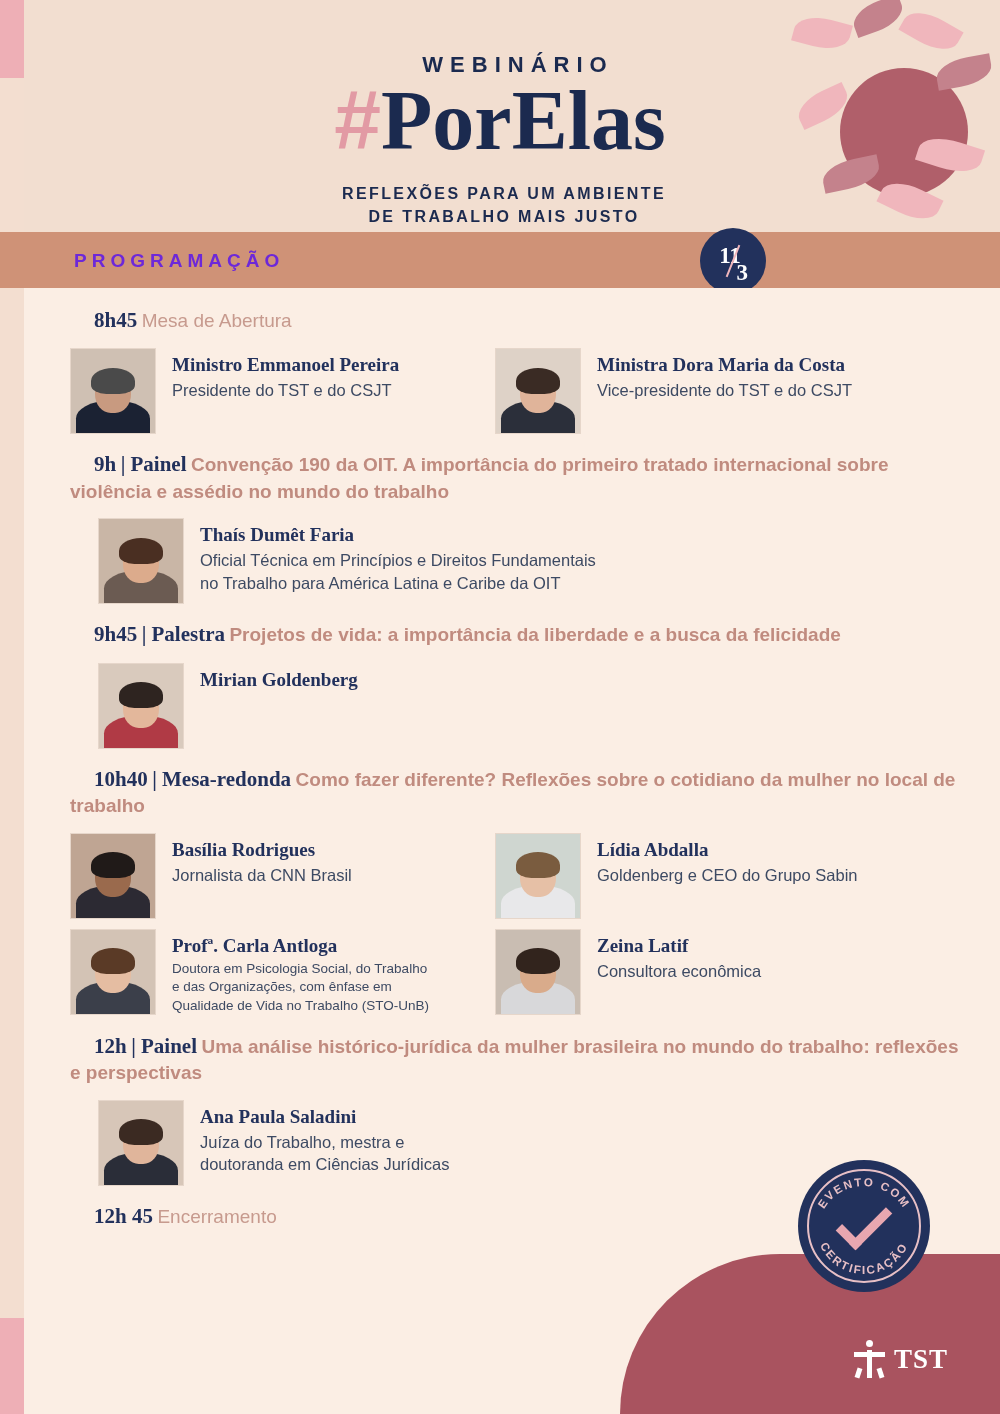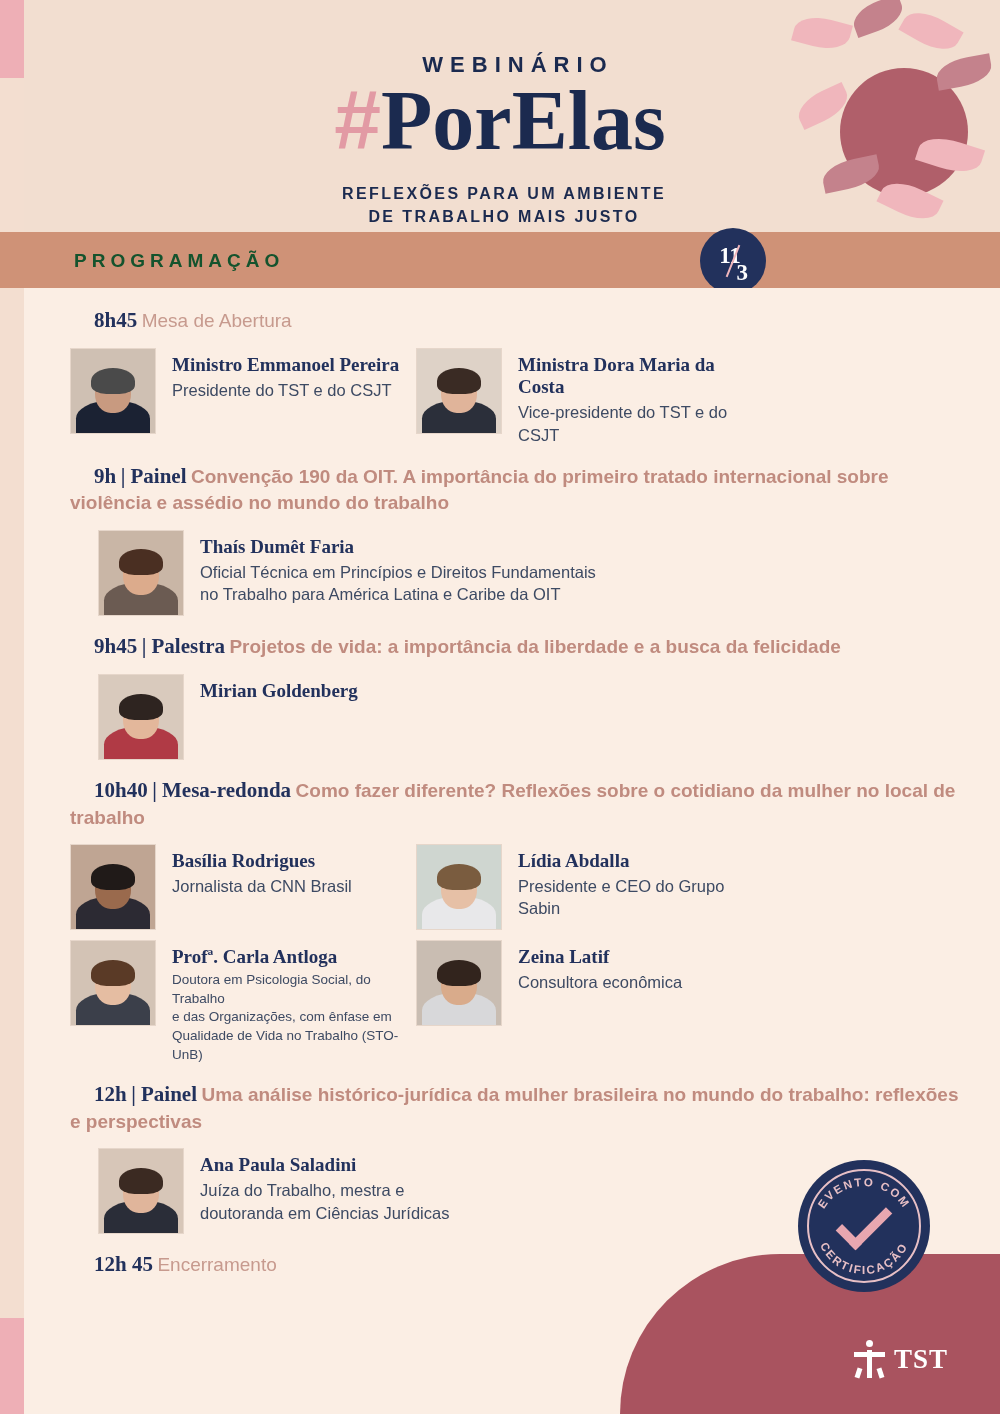--- a/index.html
+++ b/index.html
@@ -68,21 +68,21 @@
   .maintitle .hash { color: #e29aa4; font-family: "Liberation Sans", sans-serif; font-weight: bold; }
   .subtitle {
     position: absolute; left: 0; right: 0; top: 182px; text-align: center;
     font-size: 16px; font-weight: bold; letter-spacing: 2.4px; color: #1b2a4f;
     line-height: 1.45;
     padding-left: 8px;
   }
   
   .prog-label {
     position: absolute; left: 74px; top: 250px;
-    font-size: 19px; font-weight: bold; letter-spacing: 5px; color: #14532d;
+    font-size: 19px; font-weight: bold; letter-spacing: 5px; color: #6d28d9;
   }
   .date-badge {
     position: absolute; left: 700px; top: 228px; width: 66px; height: 66px;
     border-radius: 50%; background: #22315c; color: #fff;
     display: flex; align-items: center; justify-content: center;
   }
   .date-badge .d {
     font-family: "Liberation Serif", serif; font-weight: bold;
     font-size: 23px; line-height: 1; position: relative; top: -6px; left: -3px;
   }
@@ -104,21 +104,21 @@
   }
   .kind {
     font-family: "Liberation Serif", serif;
     font-weight: bold; font-size: 21px; color: #22315c;
   }
   .topic {
     font-size: 19px; color: #c08b7f; font-weight: bold;
   }
   .topic.light { color: #c79a8e; font-weight: normal; }
   .people { display: flex; flex-wrap: wrap; }
-  .person { display: flex; align-items: flex-start; width: 346px; margin-bottom: 10px; }
+  .person { display: flex; align-items: flex-start; width: 425px; margin-bottom: 10px; }
   .person.full { width: 860px; padding-left: 28px; }
   .photo {
     width: 86px; height: 86px; flex: none; margin-right: 16px;
     background: #d8c7bb; border: 1px solid #e6d6ca; overflow: hidden;
     position: relative;
   }
   .photo .bg { position: absolute; inset: 0; }
   .photo .head {
     position: absolute; left: 50%; top: 26%; width: 36px; height: 42px;
     margin-left: -18px; border-radius: 48% 48% 44% 44%;
@@ -280,21 +280,21 @@
           </div>
           <div class="person">
             <div class="photo">
               <div class="bg" style="background:#cfd6d0"></div>
               <div class="body" style="background:#e8e8ea"></div>
               <div class="head" style="background:#e6c0a6"></div>
               <div style="position:absolute;left:50%;top:22%;width:44px;height:26px;margin-left:-22px;border-radius:50% 50% 35% 35%;background:#7a5c3f"></div>
             </div>
             <div class="pinfo">
               <div class="pname">Lídia Abdalla</div>
-              <div class="prole">Presidente e CEO do Grupo Sabin</div>
+              <div class="prole">Goldenberg e CEO do Grupo Sabin</div>
             </div>
           </div>
           <div class="person">
             <div class="photo">
               <div class="bg" style="background:#d3c3b5"></div>
               <div class="body" style="background:#3b3f4a"></div>
               <div class="head" style="background:#e5bda2"></div>
               <div style="position:absolute;left:50%;top:22%;width:44px;height:26px;margin-left:-22px;border-radius:50% 50% 35% 35%;background:#5a3a26"></div>
             </div>
             <div class="pinfo">

